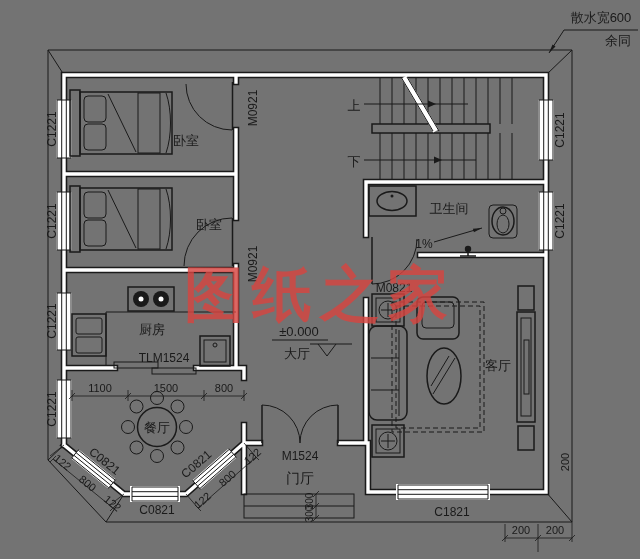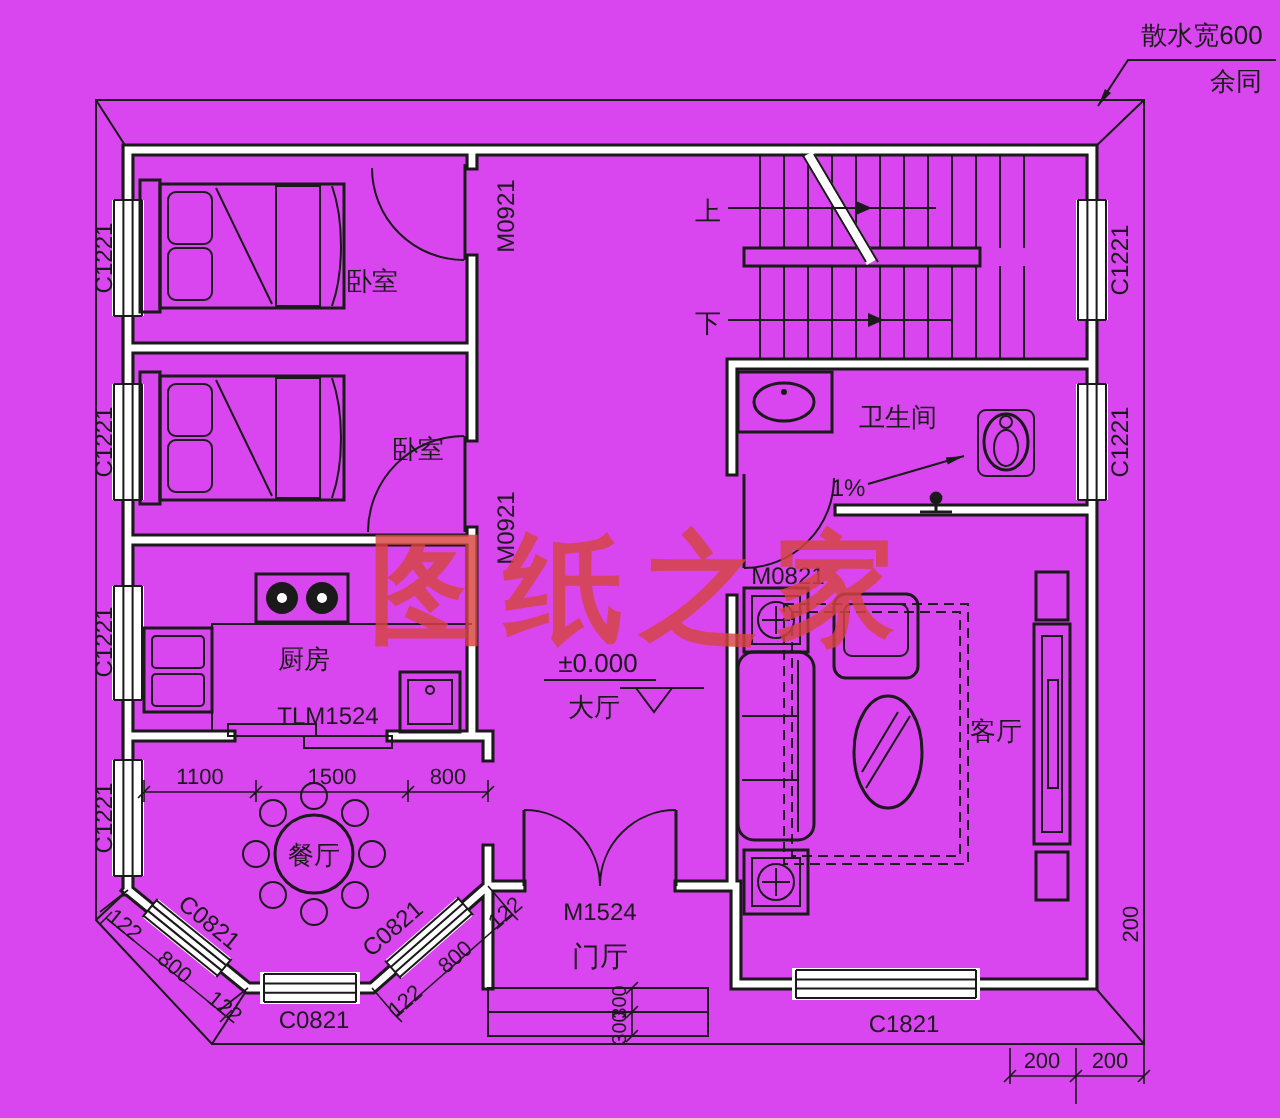--- a/index.html
+++ b/index.html
@@ -1,16 +1,16 @@
 <!DOCTYPE html>
 <html><head>
 <meta charset="utf-8">
 <style>
   html,body{margin:0;padding:0;background:#ffffff;}
-  .page{width:640px;height:559px;position:relative;background:#d946ef;overflow:hidden;}
+  .page{width:640px;height:559px;position:relative;background:#737373;overflow:hidden;}
   svg text{font-family:"Liberation Sans","DejaVu Sans",sans-serif;fill:#1a1a1a;}
   .t10{font-size:10px;} .t11{font-size:11px;} .t12{font-size:12px;} .t13{font-size:13px;} .t14{font-size:14px;}
   .mid{text-anchor:middle;}
   .w7{stroke:#1a1a1a;stroke-width:6.5;fill:none;stroke-linecap:square;}
   .w4{stroke:#ffffff;stroke-width:3.4;fill:none;stroke-linecap:square;}
   .thin{stroke:#1a1a1a;stroke-width:1;fill:none;}
   .thin2{stroke:#1a1a1a;stroke-width:1.5;fill:none;}
   .dim{stroke:#1a1a1a;stroke-width:0.8;fill:none;}
   .dash{stroke:#1a1a1a;stroke-width:1;fill:none;stroke-dasharray:5 3;}
   .winl{stroke:#1a1a1a;stroke-width:1;fill:none;}

